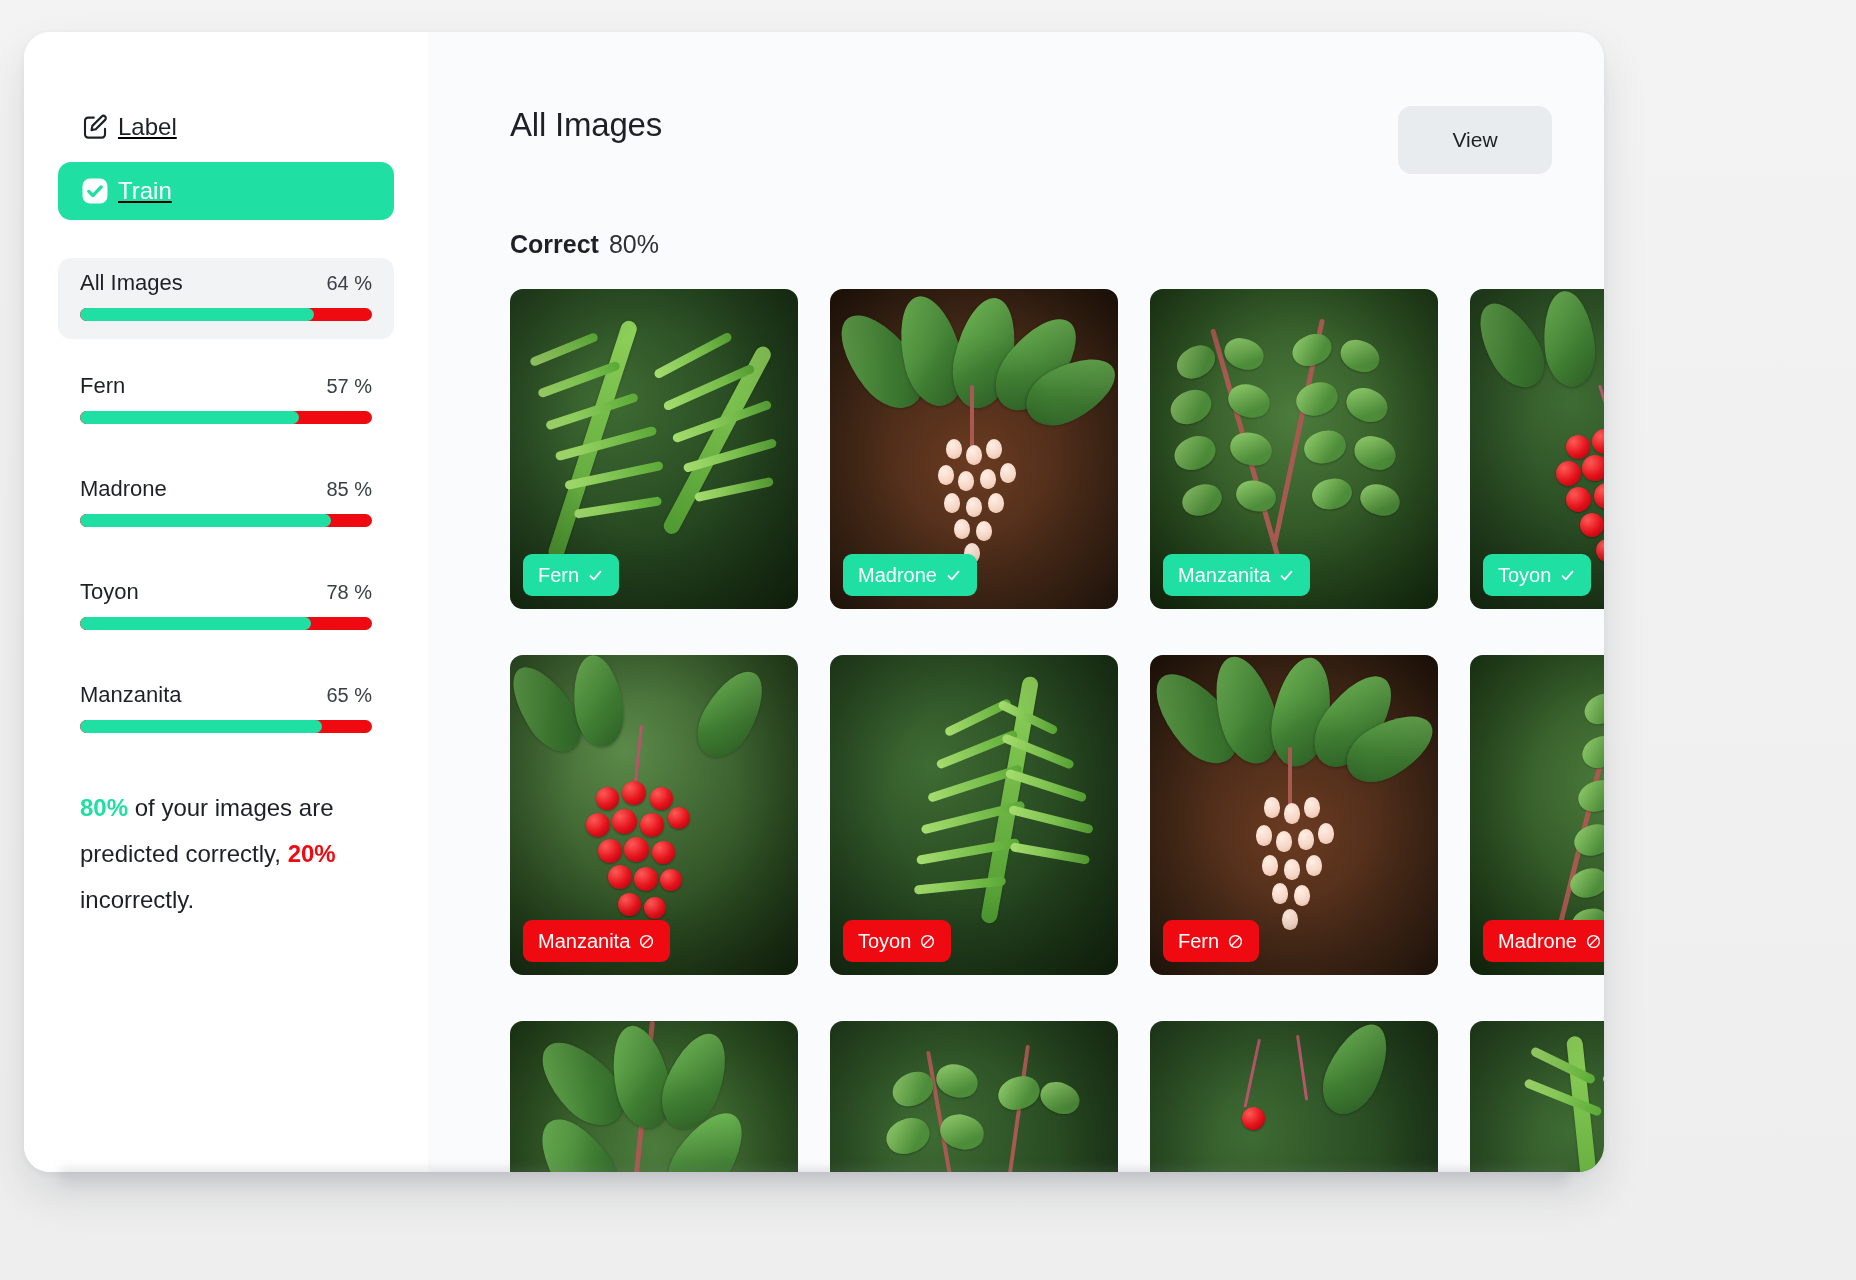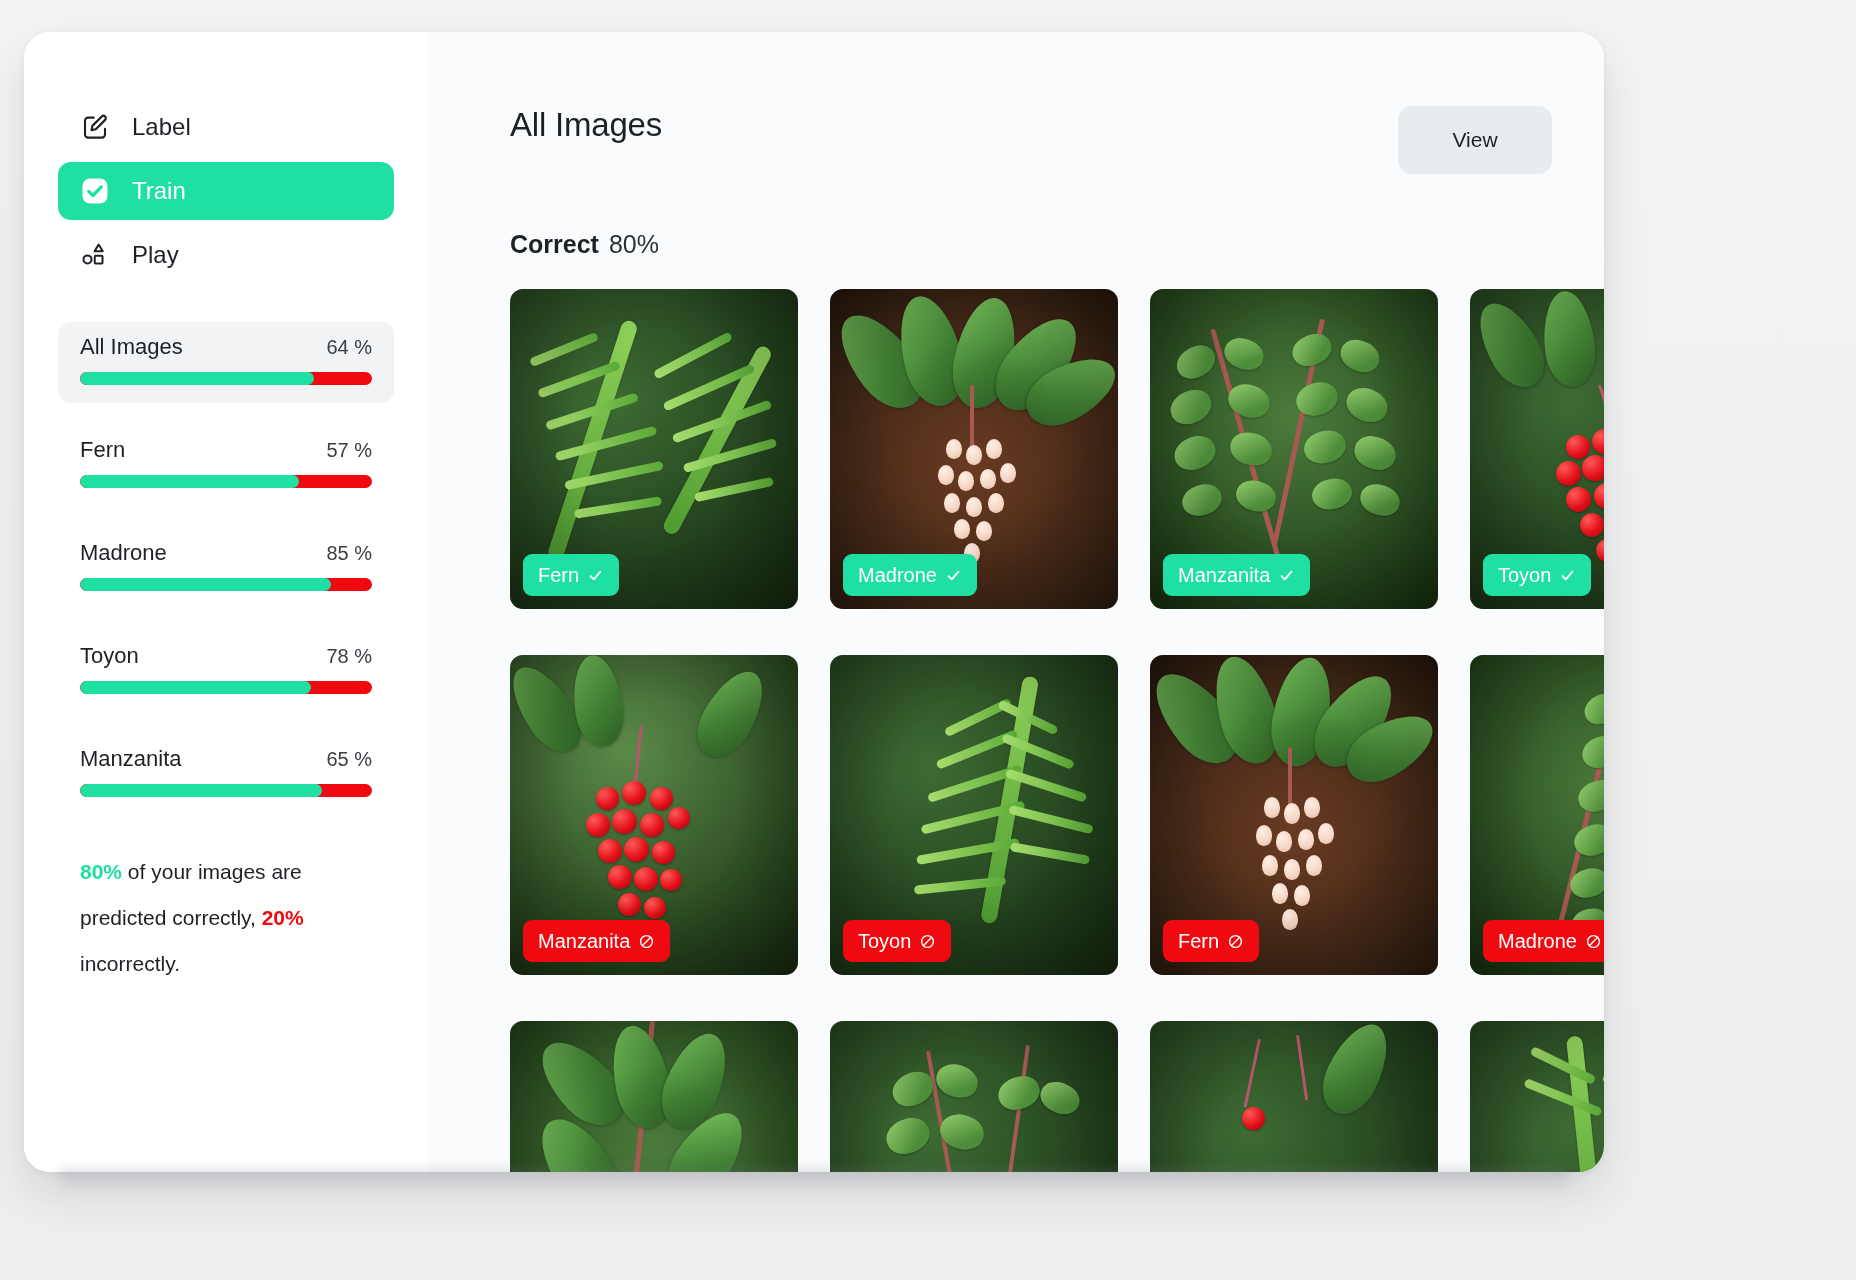--- a/index.html
+++ b/index.html
@@ -39,26 +39,27 @@
     font-size: 33px;
     font-weight: 700;
     color: #1d2126;
     letter-spacing: -.2px;
     padding: 0 0 0 55px;
     margin-bottom: 48px;
   }
   .nav { padding: 0 34px; }
   .nav-item {
     display: flex; align-items: center;
-    gap: 22px;
+    gap: 8px;
     height: 58px;
     padding: 0 22px;
     border-radius: 13px;
     margin-bottom: 6px;
     cursor: pointer;
+    text-decoration: underline;
   }
   .nav-item .nav-label {
     font-size: 24px;
     font-weight: 400;
     color: #1d2126;
   }
   .nav-item.active { background: #1fdfa3; }
   .nav-item.active .nav-label { color: #ffffff; }
   .nav-ico { width: 30px; height: 30px; flex: 0 0 30px;
              display: flex; align-items: center; justify-content: center; }
@@ -89,21 +90,21 @@
   .bar-fill {
     position: absolute; left: 0; top: 0; bottom: 0;
     background: #1fdfa3;
     border-radius: 7px;
   }
 
   
   .summary {
     margin-top: 34px;
     padding: 0 56px 0 56px;
-    font-size: 21px;
+    font-size: 24px;
     line-height: 46px;
     color: #1d2126;
   }
   .summary b.g { color: #1fdfa3; font-weight: 700; }
   .summary b.r { color: #ef0a12; font-weight: 700; }
 
   
   .main {
     flex: 1 1 auto;
     position: relative;
@@ -237,30 +238,20 @@
         <div class="nav-item active">
           <span class="nav-ico">
             <svg width="30" height="30" viewBox="0 0 24 24">
               <rect x="2" y="2" width="20" height="20" rx="6" fill="#ffffff"></rect>
               <path d="M7 12.3l3.3 3.3L17 8.7" fill="none" stroke="#1fdfa3" stroke-width="2.6" stroke-linecap="round" stroke-linejoin="round"></path>
             </svg>
           </span>
           <span class="nav-label">Train</span>
         </div>
 
-        <div class="nav-item">
-          <span class="nav-ico">
-            <svg width="30" height="30" viewBox="0 0 24 24" fill="none" stroke="#1d2126" stroke-width="1.6" stroke-linejoin="round">
-              <circle cx="6" cy="15.5" r="3.2"></circle>
-              <rect x="11.8" y="12.6" width="6.2" height="6.2" rx="0.6"></rect>
-              <path d="M14.9 3.6l3.3 5.4h-6.6z"></path>
-            </svg>
-          </span>
-          <span class="nav-label">Play</span>
-        </div>
       </nav>
 
       <div class="classlist">
 
         <div class="class-row selected">
           <div class="class-head">
             <span class="class-name">All Images</span>
             <span class="class-pct">64 %</span>
           </div>
           <div class="bar">

